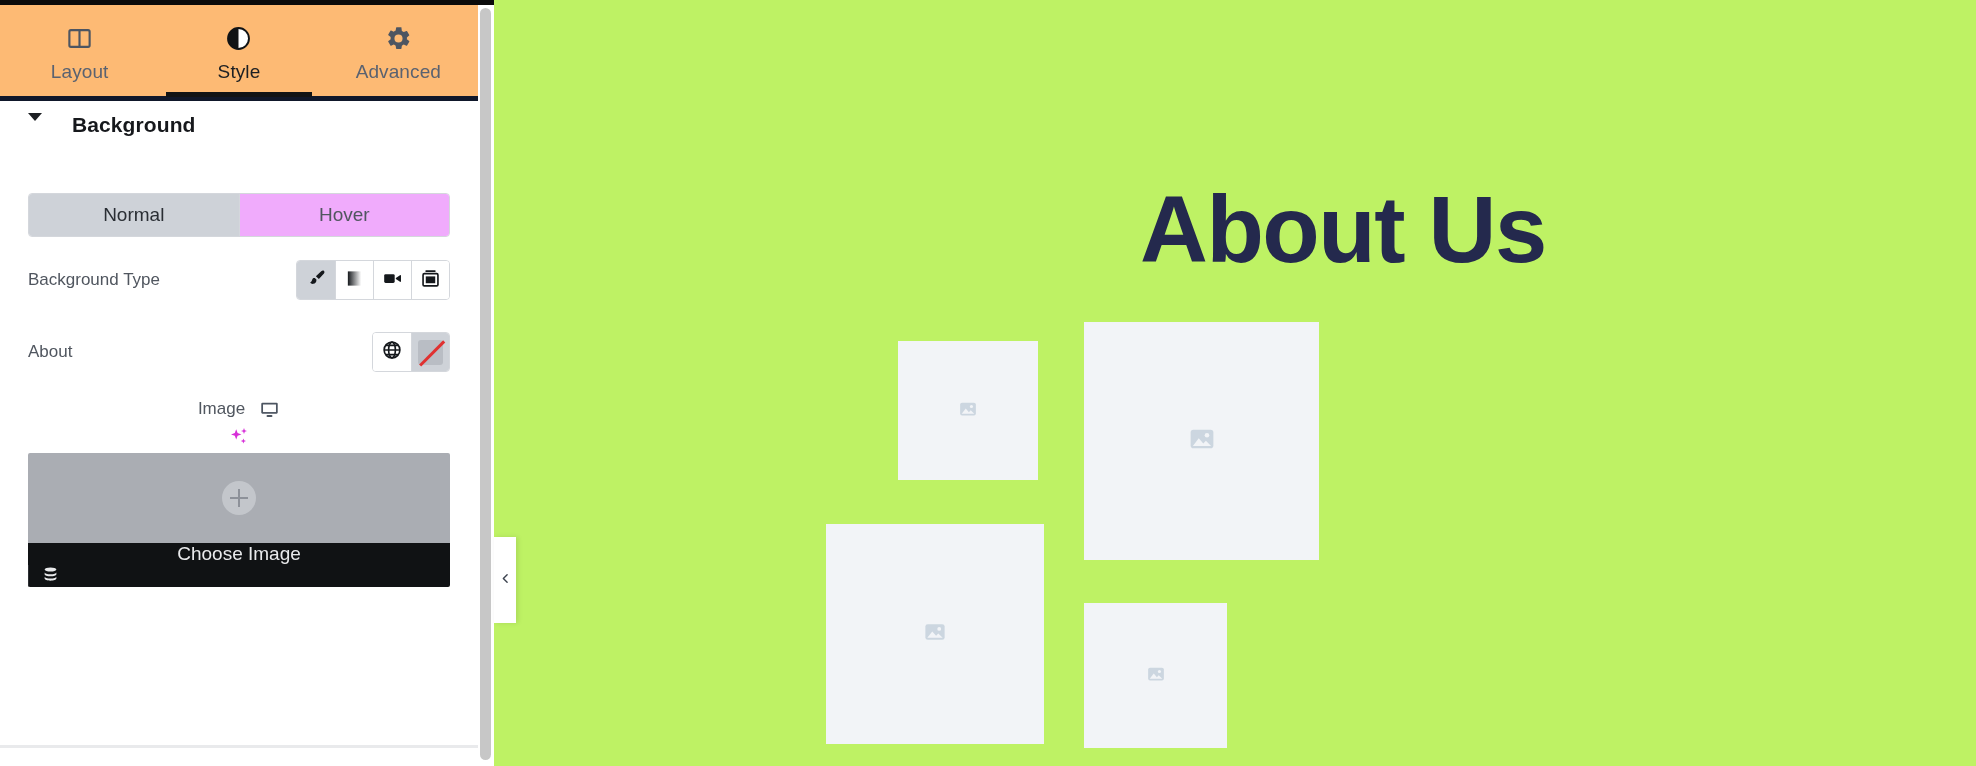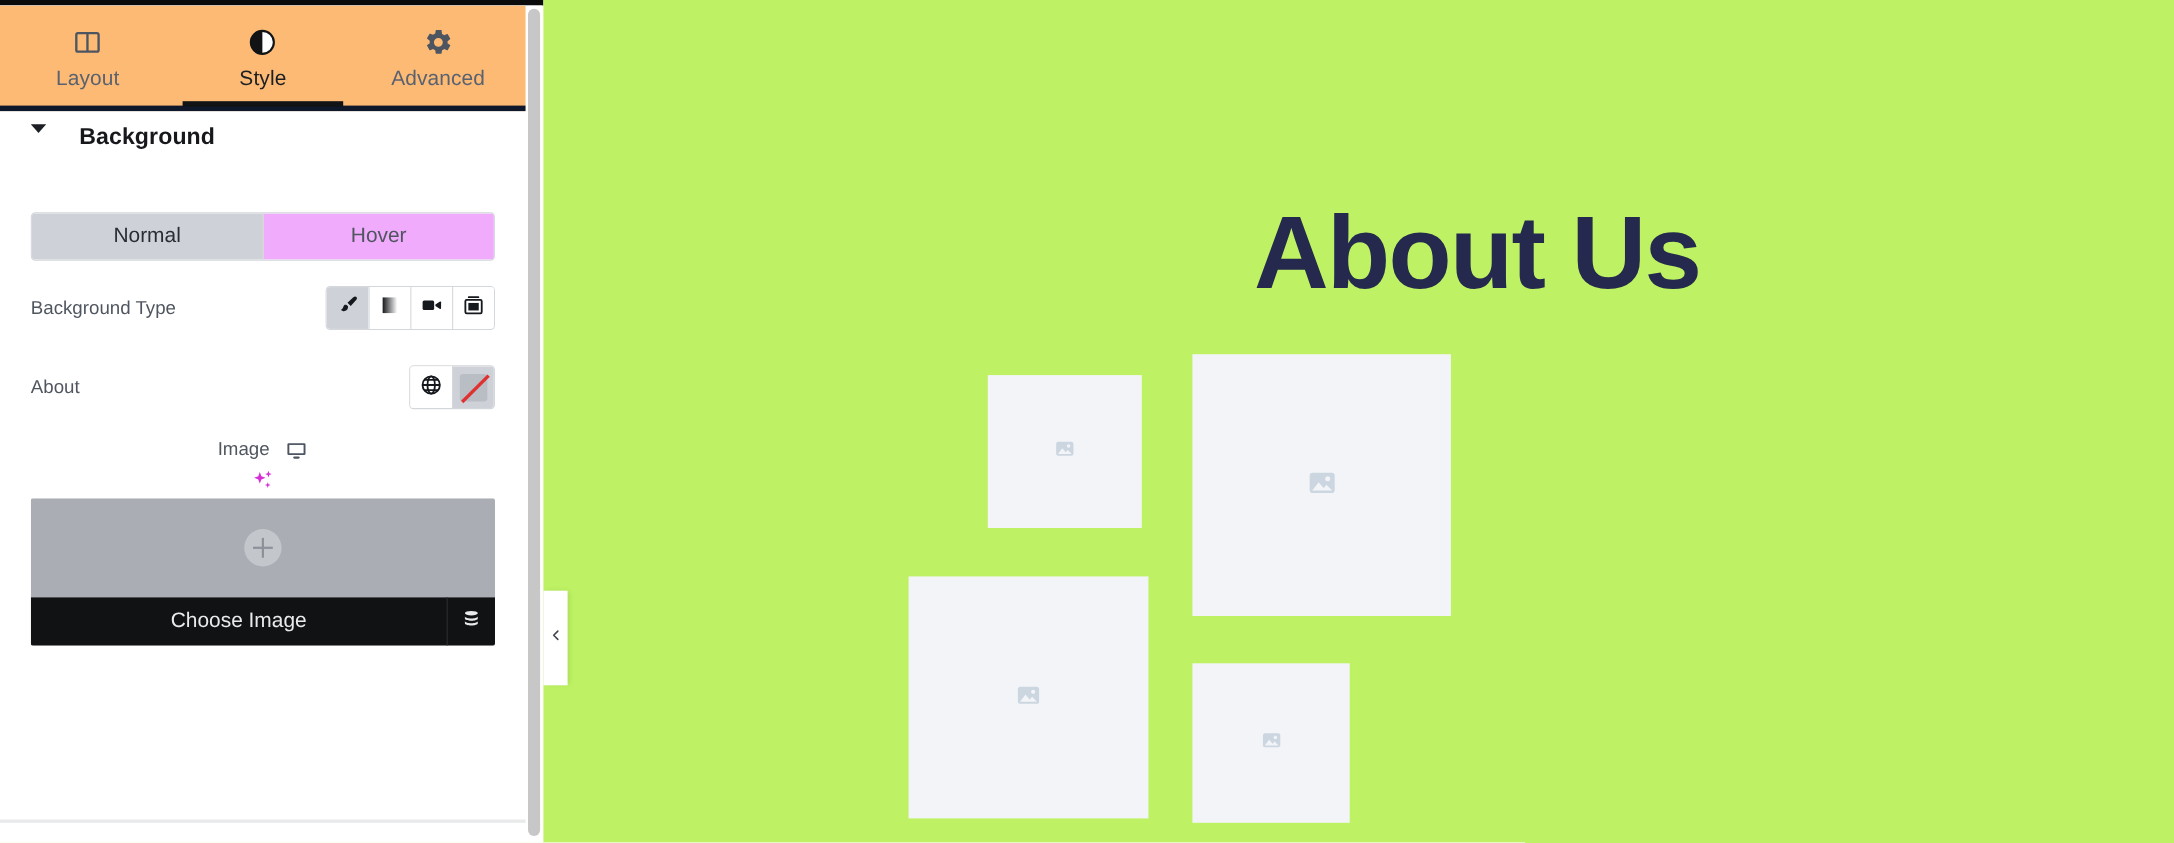--- a/index.html
+++ b/index.html
@@ -233,20 +233,21 @@
     position: absolute;
     background: #8d9199;
   }
   .plus-circle::before { left: 50%; top: 8px; width: 2px; height: 18px; transform: translateX(-50%); }
   .plus-circle::after  { top: 50%; left: 8px; height: 2px; width: 18px; transform: translateY(-50%); }
 
   .media-actions {
     display: flex;
     height: 44px;
     background: #101214;
+    flex-direction: column;
   }
   .choose-btn {
     flex: 1;
     display: flex;
     align-items: center;
     justify-content: center;
     color: #e9eaec;
     font-size: 19px;
     cursor: pointer;
   }

